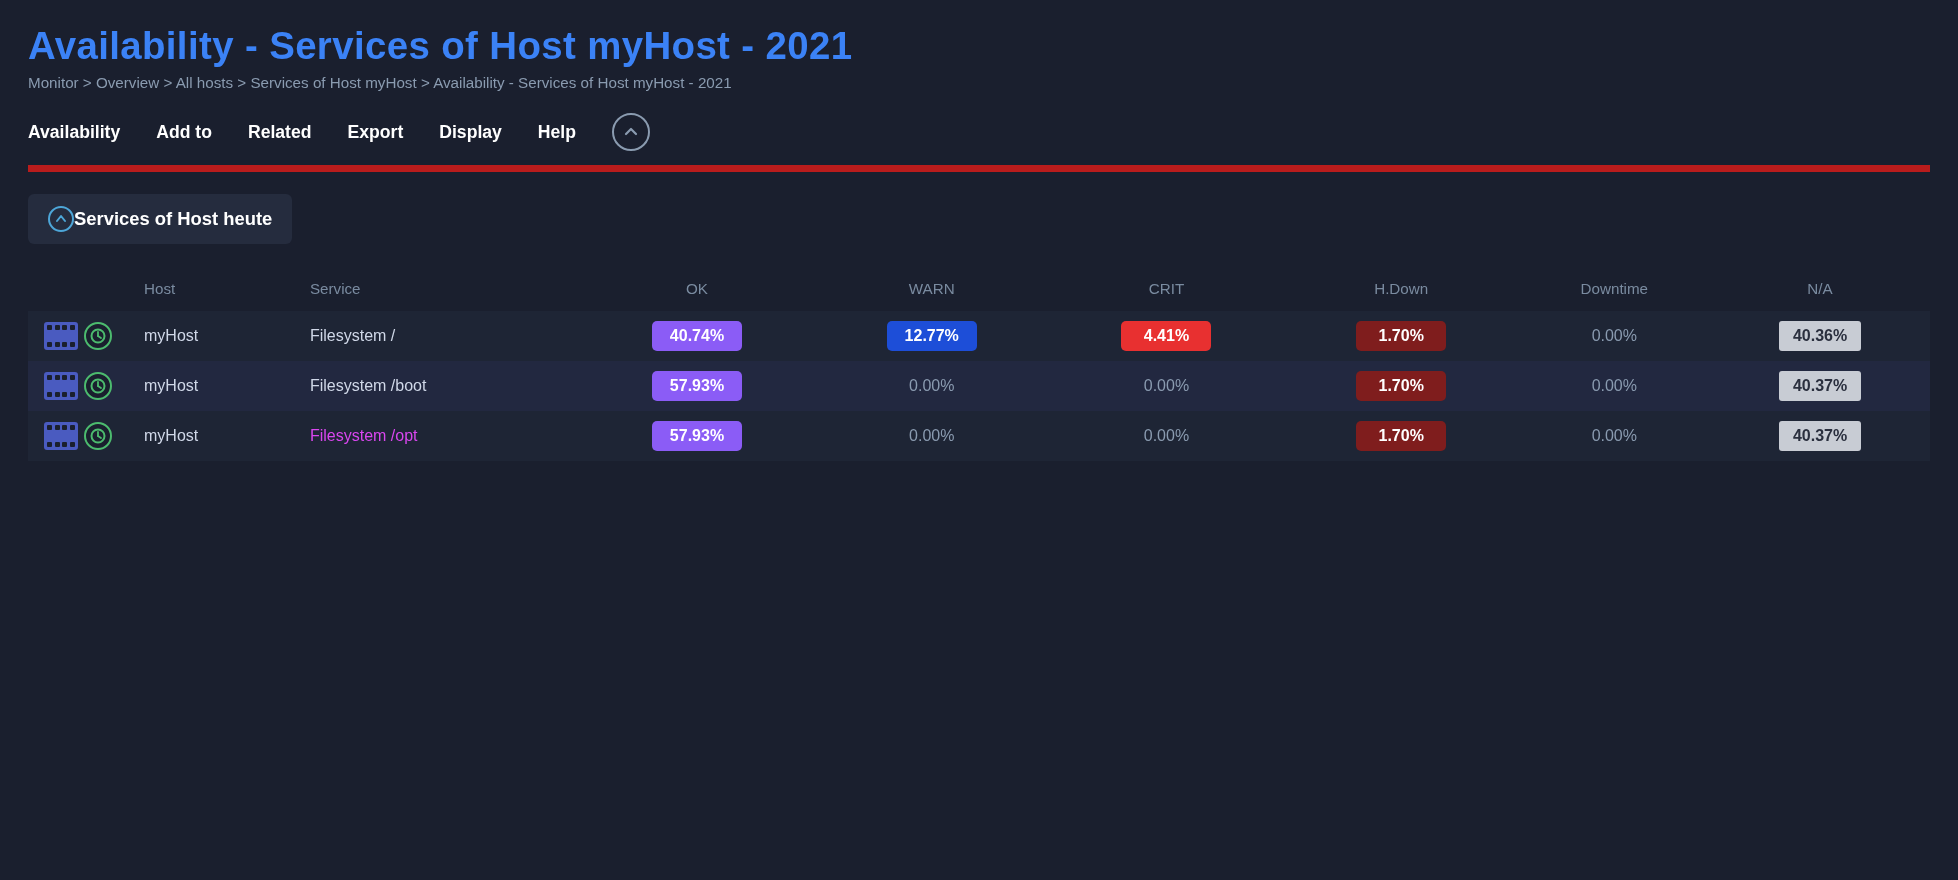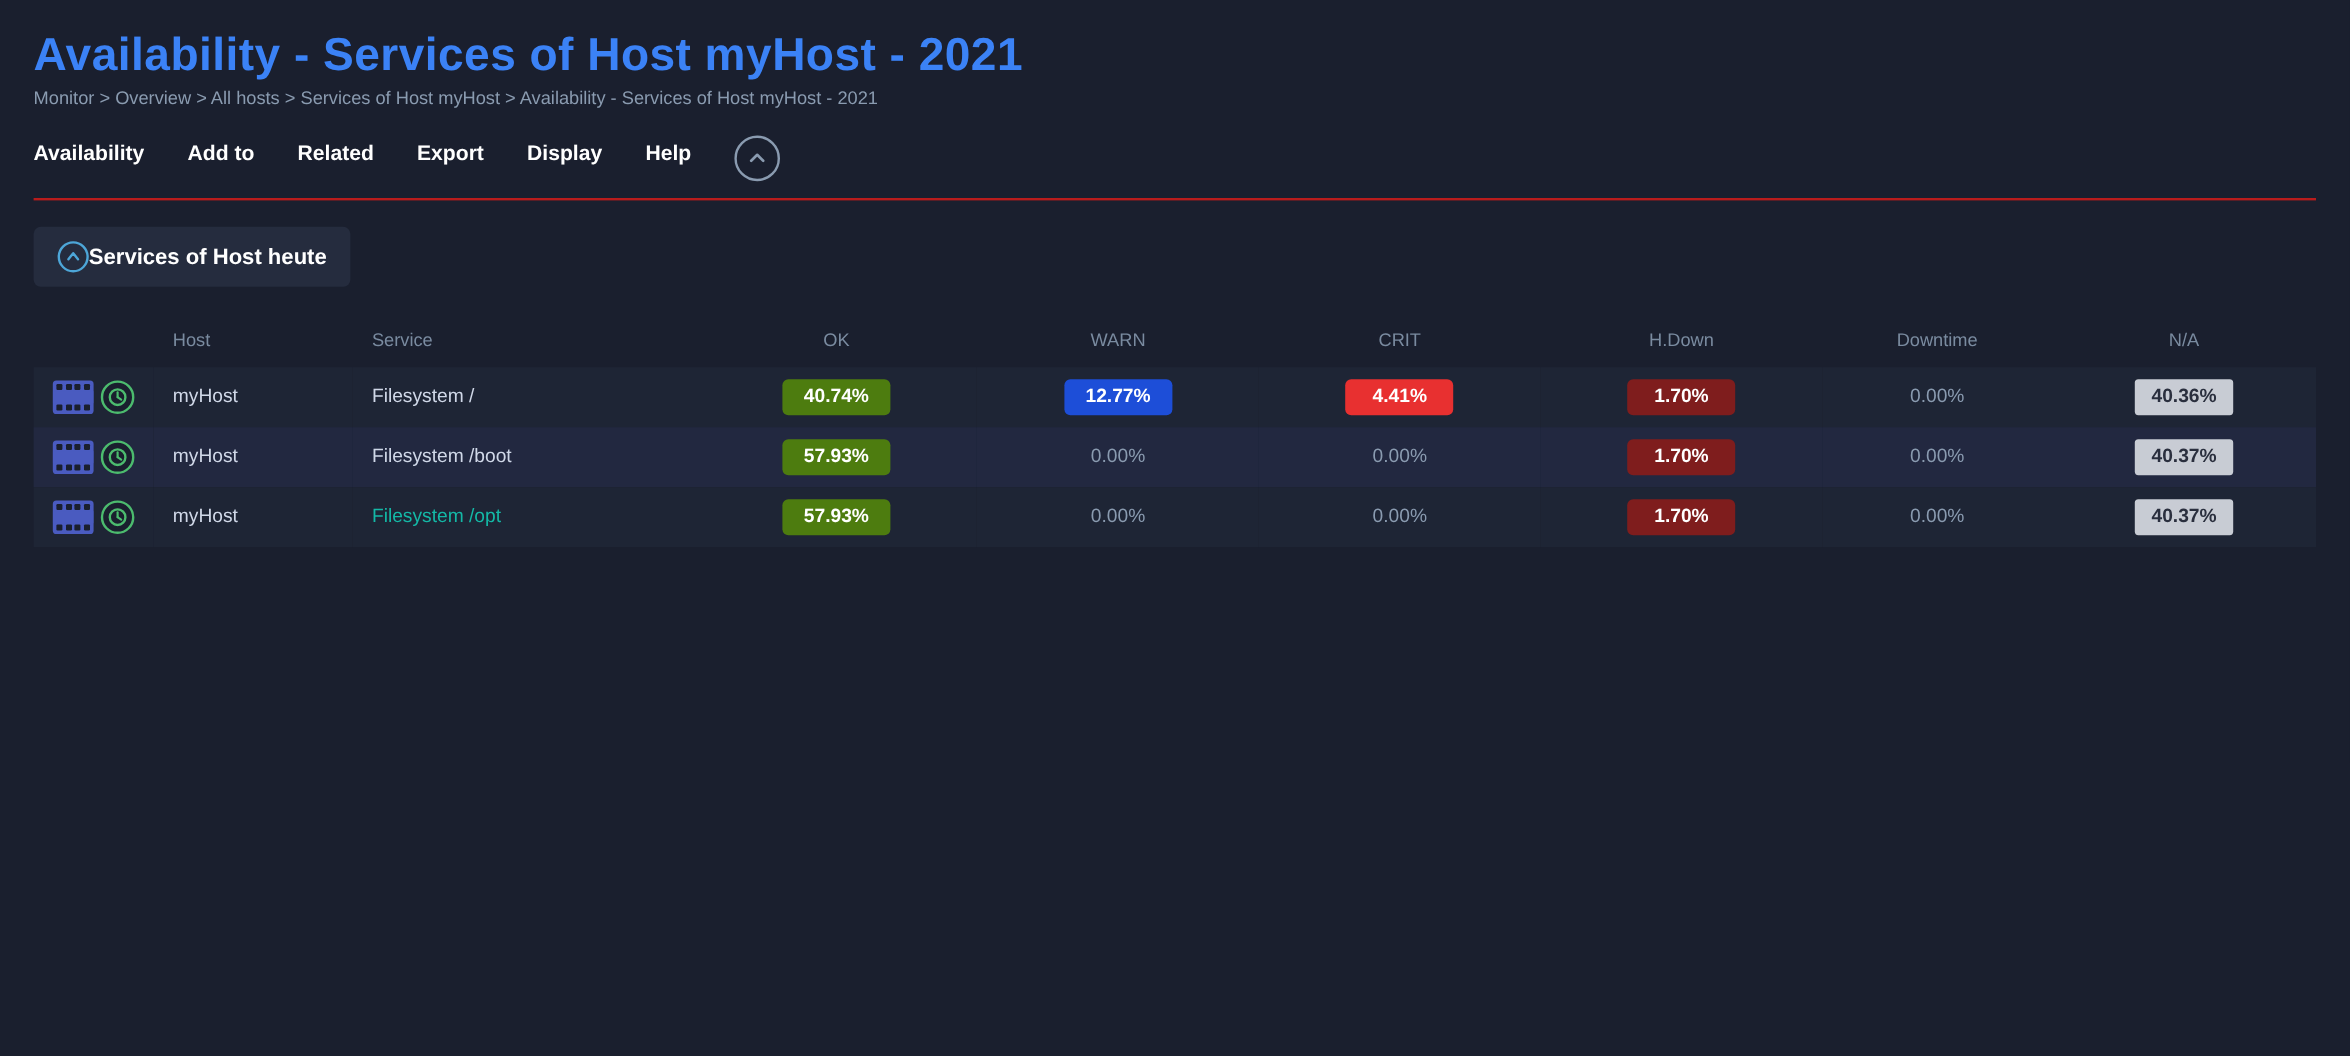--- a/index.html
+++ b/index.html
@@ -21,23 +21,23 @@
     }
 
     .breadcrumb {
       font-size: 0.95rem;
       color: #8a9bb0;
       margin-bottom: 22px;
     }
 
     .nav-bar {
       display: flex;
-      align-items: flex-start;
+      align-items: center;
       gap: 36px;
-      border-bottom: 2px solid #b91c1c;
+      border-bottom: 7px solid #b91c1c;
       padding-bottom: 14px;
       margin-bottom: 22px;
     }
 
     .nav-item {
       font-size: 1.1rem;
       font-weight: 700;
       color: #ffffff;
       cursor: pointer;
       padding: 4px 0;
@@ -175,21 +175,21 @@
       display: inline-block;
       padding: 6px 14px;
       border-radius: 5px;
       font-weight: 700;
       font-size: 1rem;
       color: #ffffff;
       min-width: 90px;
       text-align: center;
     }
 
-    .badge-green { background-color: #4d7c0f; }
+    .badge-green { background-color: #8b5cf6; }
     .badge-yellow { background-color: #1d4ed8; }
     .badge-red { background-color: #e83030; }
     .badge-blue { background-color: #7f1d1d; }
 
     .plain-val {
       font-size: 1rem;
       color: #8a9bb0;
     }
 
     .na-cell {
@@ -360,21 +360,21 @@
         <div class="clock-icon">
           <svg width="16" height="16" viewBox="0 0 16 16" fill="none">
             <circle cx="8" cy="8" r="6.5" stroke="#4cbb6e" stroke-width="2"></circle>
             <line x1="8" y1="4" x2="8" y2="8" stroke="#4cbb6e" stroke-width="1.8" stroke-linecap="round"></line>
             <line x1="8" y1="8" x2="11" y2="10" stroke="#4cbb6e" stroke-width="1.8" stroke-linecap="round"></line>
           </svg>
         </div>
       </div>
     </td>
     <td class="host-label">myHost</td>
-    <td style="cursor:pointer; color:#14b8a6;">Filesystem /opt</td>
+    <td style="cursor:pointer; color:#d946ef;">Filesystem /opt</td>
     <td class="center"><span class="pct-badge badge-green">57.93%</span></td>
     <td class="center"><span class="plain-val">0.00%</span></td>
     <td class="center"><span class="plain-val">0.00%</span></td>
     <td class="center"><span class="pct-badge badge-blue">1.70%</span></td>
     <td class="center"><span class="plain-val">0.00%</span></td>
     <td class="center"><span class="na-cell">40.37%</span></td>
   </tr>
     </tbody>
 </table>
 

